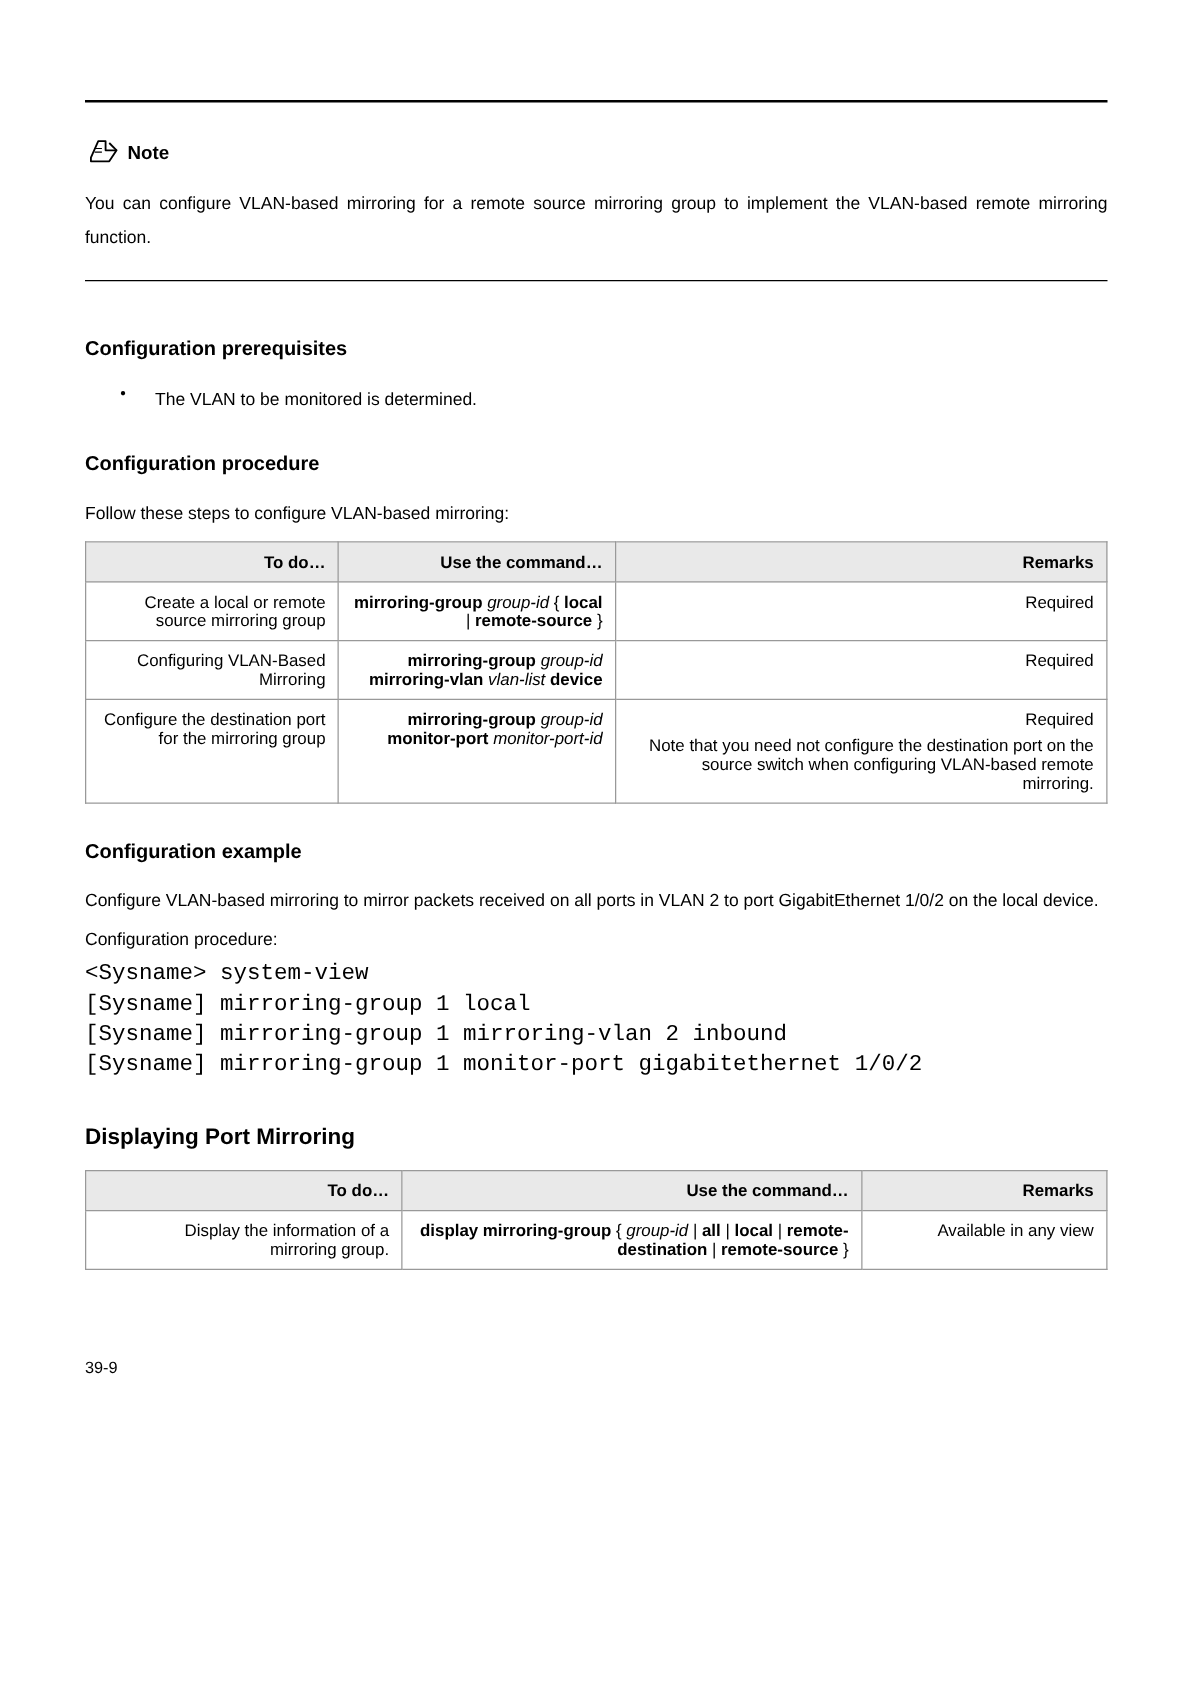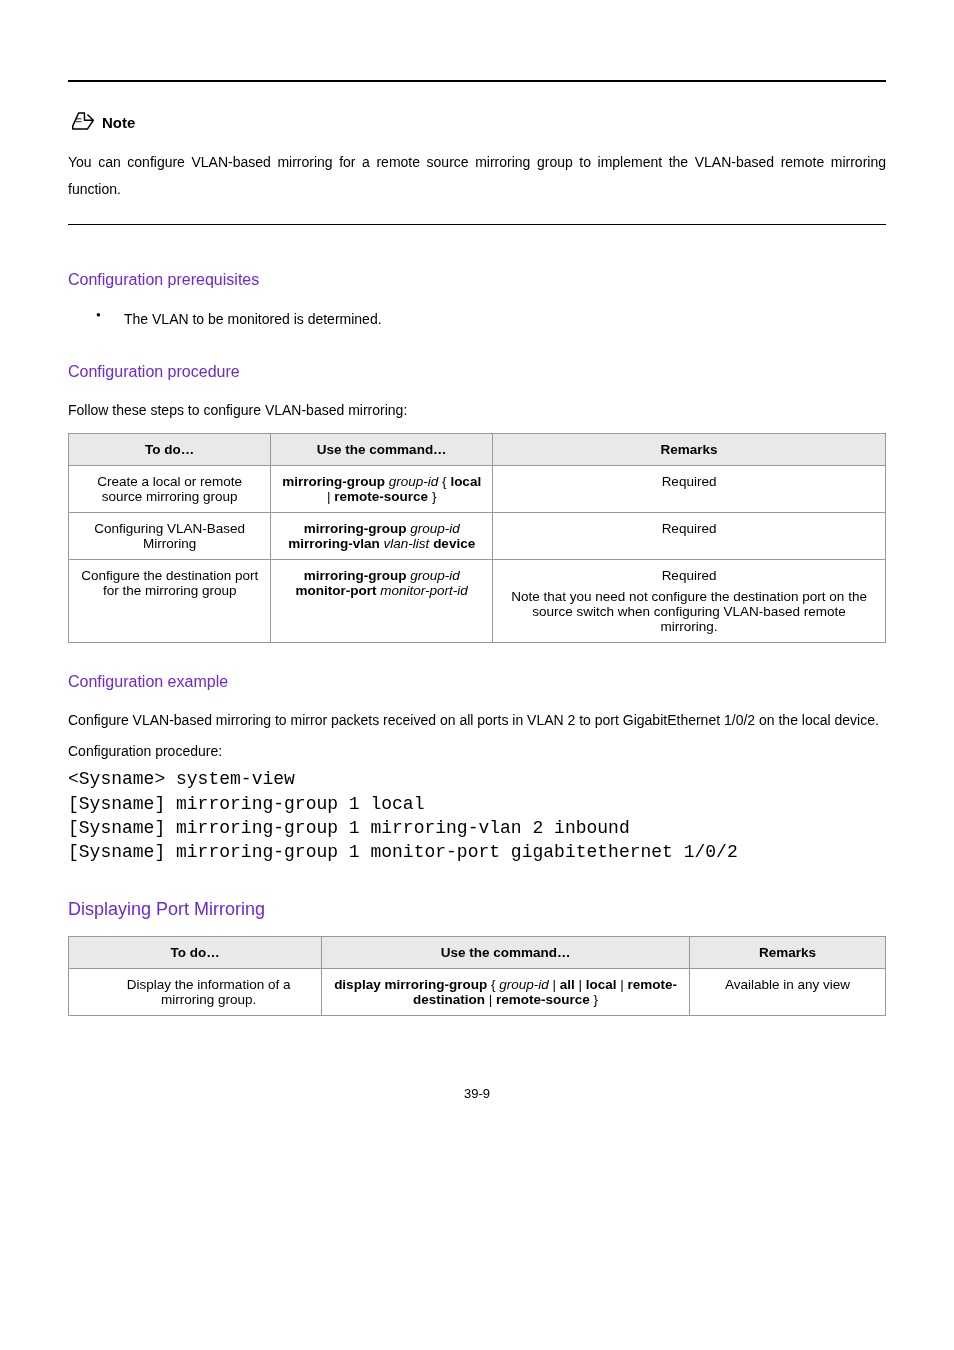--- a/index.html
+++ b/index.html
@@ -10,35 +10,35 @@
     background: #fff;
     width: 954px;
     padding: 80px 68px 30px 68px;
   }
   .hr-top { border: none; border-top: 2px solid #000; margin-bottom: 28px; }
   .note-row { display: flex; align-items: center; gap: 4px; margin-bottom: 14px; }
   .note-icon { width: 30px; height: 22px; }
   .note-label { font-weight: bold; font-size: 15px; }
   .note-body { line-height: 1.9; text-align: justify; margin-bottom: 22px; }
   .hr-bot { border: none; border-top: 1.5px solid #000; margin-bottom: 46px; }
-  .heading { font-weight: normal; font-size: 16px; color: #6d28d9; margin-bottom: 16px; }
+  .heading { font-weight: bold; font-size: 16px; color: #000000; margin-bottom: 16px; }
   .h2 { font-size: 18px; margin-top: 34px; }
   .bullets { list-style: none; margin-left: 28px; margin-bottom: 28px; }
   .bullets li { position: relative; padding-left: 28px; line-height: 2.1; }
   .bullets li::before { content: "●"; position: absolute; left: 0; font-size: 8px; top: 2px; }
   .lead { margin-bottom: 10px; line-height: 1.9; }
   .example-body { line-height: 1.9; text-align: justify; }
   table { width: 100%; border-collapse: collapse; margin-bottom: 6px; }
-  th, td { border: 1px solid #999; padding: 8px 10px; text-align: center; vertical-align: top; font-size: 13.5px; }
+  th, td { border: 1px solid #999; padding: 8px 10px; text-align: right; vertical-align: top; font-size: 13.5px; }
   th { background: #e9e9e9; font-weight: bold; }
   .cmd { font-family: Arial, sans-serif; font-weight: bold; }
   .ital { font-style: italic; font-weight: normal; }
   .cfg-para { line-height: 1.9; margin-top: 4px; }
   .codeblock { font-family: "Courier New", monospace; font-size: 18px; white-space: pre; line-height: 1.35; margin-top: 3px; }
-  .pgnum { text-align: center; font-size: 13px; margin-top: 70px; }
+  .pgnum { font-size: 13px; margin-top: 70px; }
 </style>
 </head>
 <body>
 
 <hr class="hr-top">
 
 <div class="note-row">
   <span>
     <svg class="note-icon" viewBox="0 0 40 30">
       <path d="M6 22 L14 4 L22 4 L22 14 L34 14 L26 26 L6 26 Z" fill="none" stroke="#000" stroke-width="2" stroke-linejoin="round"></path>

